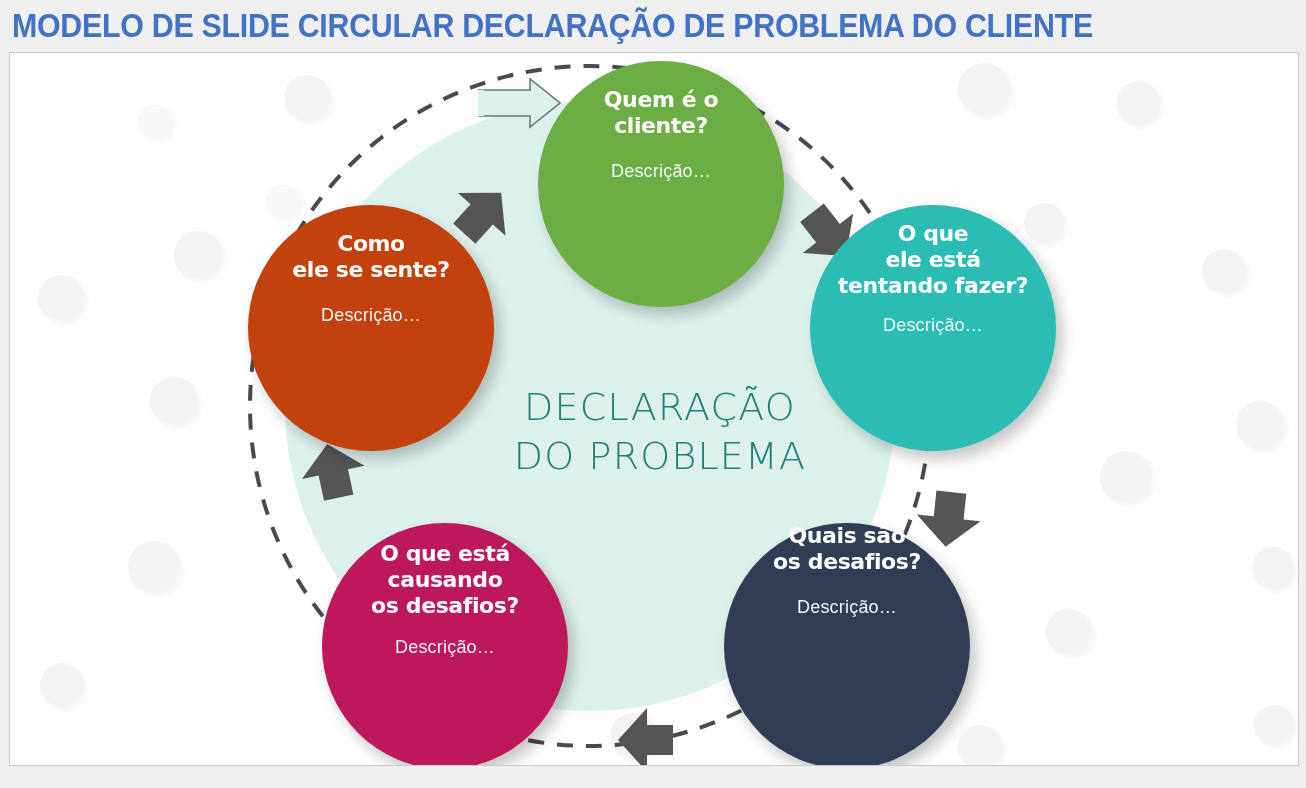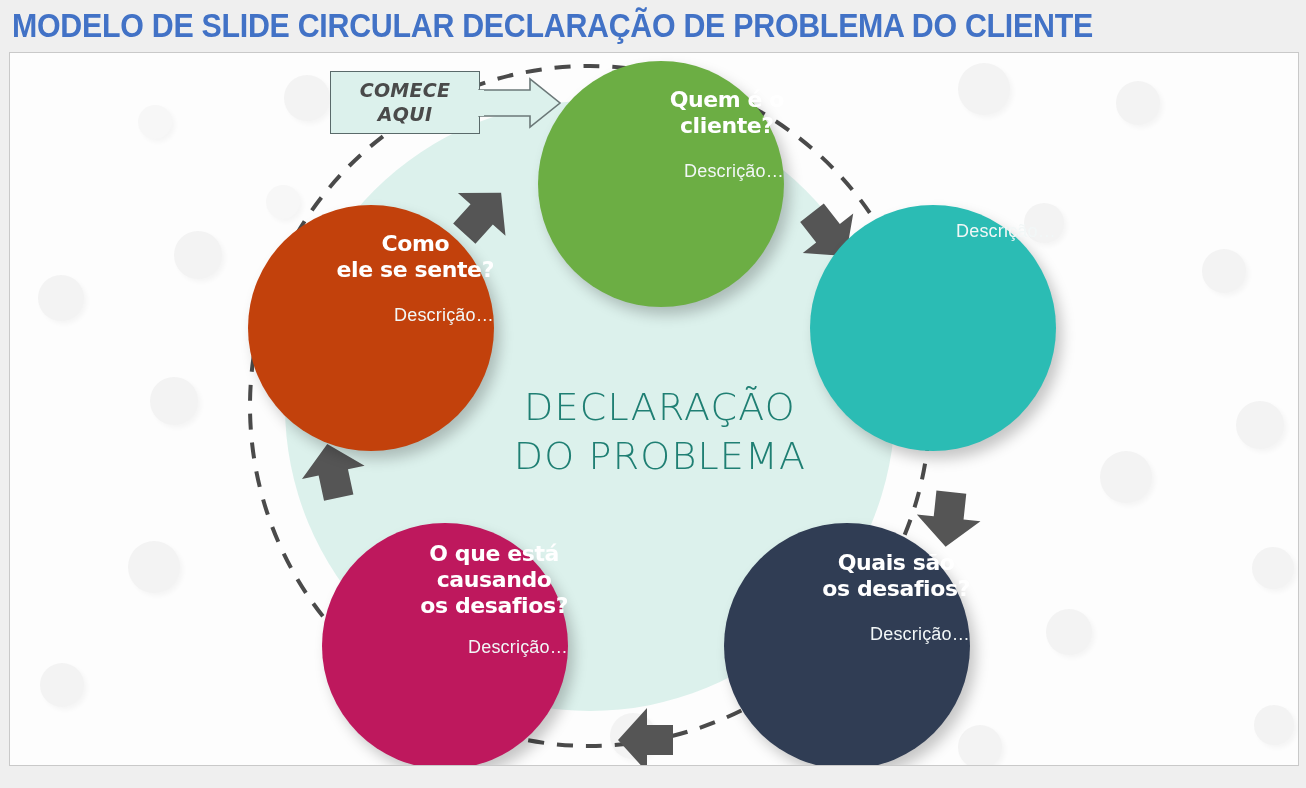--- a/index.html
+++ b/index.html
@@ -81,21 +81,21 @@
   #center-label div { display: block; }
 
   
   .node {
     position: absolute;
     border-radius: 50%;
     box-shadow: 6px 8px 14px rgba(0,0,0,0.22);
     box-sizing: border-box;
     display: flex;
     flex-direction: column;
-    align-items: flex-end;
+    align-items: center;
   }
   .node .node-title {
     color: #ffffff;
     font-weight: bold;
     text-align: center;
     line-height: 1.18;
     white-space: pre-line;
     font-family: "DejaVu Sans", sans-serif;
     letter-spacing: -0.4px;
   }
@@ -110,21 +110,21 @@
   
   #node-0 { left: 528px; top:   8px; width: 246px; height: 246px; background:#6CAE44; }
   #node-0 .node-title { font-size: 22px; margin-top: 26px; }
   #node-0 .node-desc  { margin-top: 22px; }
 
   #node-1 { left: 800px; top: 152px; width: 246px; height: 246px; background:#2BBCB4; }
   #node-1 .node-title { font-size: 22px; margin-top: 16px; }
   #node-1 .node-desc  { margin-top: 16px; }
 
   #node-2 { left: 714px; top: 470px; width: 246px; height: 246px; background:#303D54; }
-  #node-2 .node-title { font-size: 22px; margin-top: 27px; }
+  #node-2 .node-title { font-size: 22px; }
   #node-2 .node-desc  { margin-top: 22px; }
 
   #node-3 { left: 312px; top: 470px; width: 246px; height: 246px; background:#be185d; }
   #node-3 .node-title { font-size: 22px; margin-top: 18px; }
   #node-3 .node-desc  { margin-top: 18px; }
 
   #node-4 { left: 238px; top: 152px; width: 246px; height: 246px; background:#c2410c; }
   #node-4 .node-title { font-size: 22px; margin-top: 26px; }
   #node-4 .node-desc  { margin-top: 22px; }
 
@@ -229,20 +229,23 @@
     </g>
   </svg>
 
   <div class="node" id="node-0">
     <div class="node-title">Quem é o
 cliente?</div>
     <div class="node-desc">Descrição…</div>
   </div>
 
   <div class="node" id="node-1">
+    <div class="node-title">O que
+ele está
+tentando fazer?</div>
     <div class="node-desc">Descrição…</div>
   </div>
 
   <div class="node" id="node-2">
     <div class="node-title">Quais são
 os desafios?</div>
     <div class="node-desc">Descrição…</div>
   </div>
 
   <div class="node" id="node-3">
@@ -256,22 +259,18 @@
     <div class="node-title">Como
 ele se sente?</div>
     <div class="node-desc">Descrição…</div>
   </div>
 
   <div id="center-label">
     <div>DECLARAÇÃO</div>
     <div>DO PROBLEMA</div>
   </div>
 
-  <div id="start-callout">
-    <div class="callout-text">COMECE
-AQUI</div>
-  </div>
   <svg id="start-arrow" viewBox="0 0 84 52" xmlns="http://www.w3.org/2000/svg">
     <path d="M 1,13 L 52,13 L 52,2 L 82,26 L 52,50 L 52,39 L 1,39 Z" fill="#dcf1ec" stroke="#6b7878" stroke-width="1.6" stroke-linejoin="miter"></path>
     <rect x="0" y="13" width="6" height="26" fill="#dcf1ec" stroke="none"></rect>
   </svg>
 
 </div>
 
 </body></html>

